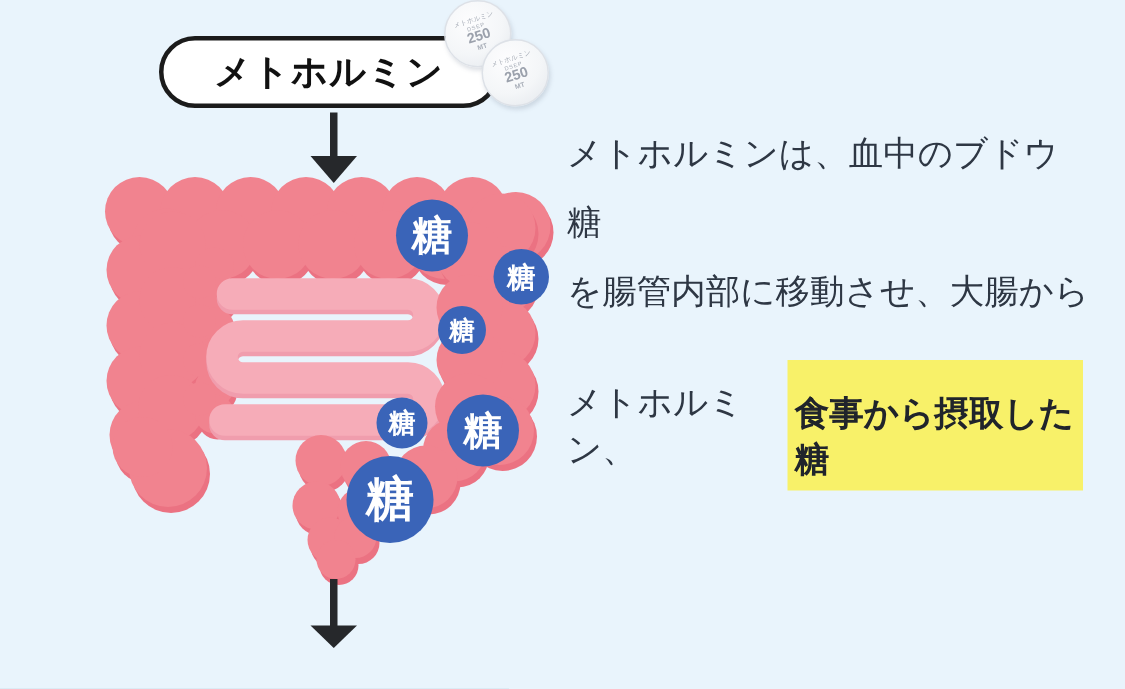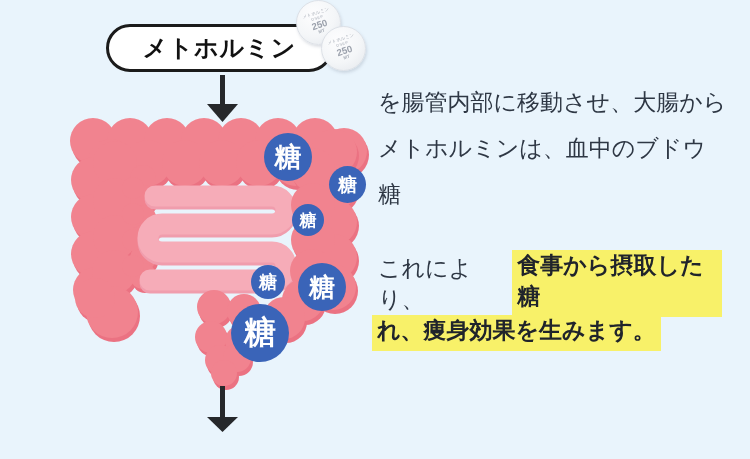--- a/index.html
+++ b/index.html
@@ -41,21 +41,21 @@
   .sugar-2{left:329px;top:166px;width:37px;height:37px;font-size:19px;}
   .sugar-3{left:292px;top:204px;width:32px;height:32px;font-size:17px;}
   .sugar-4{left:251px;top:265px;width:34px;height:34px;font-size:18px;}
   .sugar-5{left:298px;top:263px;width:48px;height:48px;font-size:26px;}
   .sugar-6{left:231px;top:304px;width:58px;height:58px;font-size:32px;}
   
   .para1{left:378px;top:79px;width:350px;color:#2E3744;font-size:23px;line-height:46px;font-weight:500;z-index:2;}
   .para2{left:372px;top:259px;width:350px;color:#2E3744;font-size:23px;z-index:2;}
   .p2-line{height:49px;display:flex;align-items:center;}
   .p2-plain{padding-left:6px;}
-  .hl{background:#F8F169;font-weight:bold;color:#20242B;padding:0 5px 5px 5px;}
+  .hl{background:#F8F169;font-weight:bold;color:#20242B;padding:20px 5px 5px 5px;}
   svg.illu{position:absolute;left:0;top:0;z-index:1;}
 </style>
 </head>
 <body>
 
 <div class="stage">
 
   <svg class="illu" width="750" height="459" viewBox="0 0 750 459">
     <defs>
       <g id="colon-left">
@@ -182,27 +182,24 @@
       <span>糖</span>
     </div>
   <div class="abs sugar sugar-5">
       <span>糖</span>
     </div>
   <div class="abs sugar sugar-6">
       <span>糖</span>
     </div>
 
   <div class="abs para1">
+    <div>メトホルミンは、血中のブドウ糖</div>
     <div>を腸管内部に移動させ、大腸から</div>
-    <div>メトホルミンは、血中のブドウ糖</div>
   </div>
 
   <div class="abs para2">
     <div class="p2-line">
-      <span class="p2-plain">これにより、</span>
+      <span class="p2-plain">メトホルミン、</span>
         <span class="hl">食事から摂取した糖</span>
     </div>
-    <div class="p2-line">
-      <span class="hl">れ、痩身効果を生みます。</span>
-    </div>
   </div>
 
 </div>
 
 </body></html>

